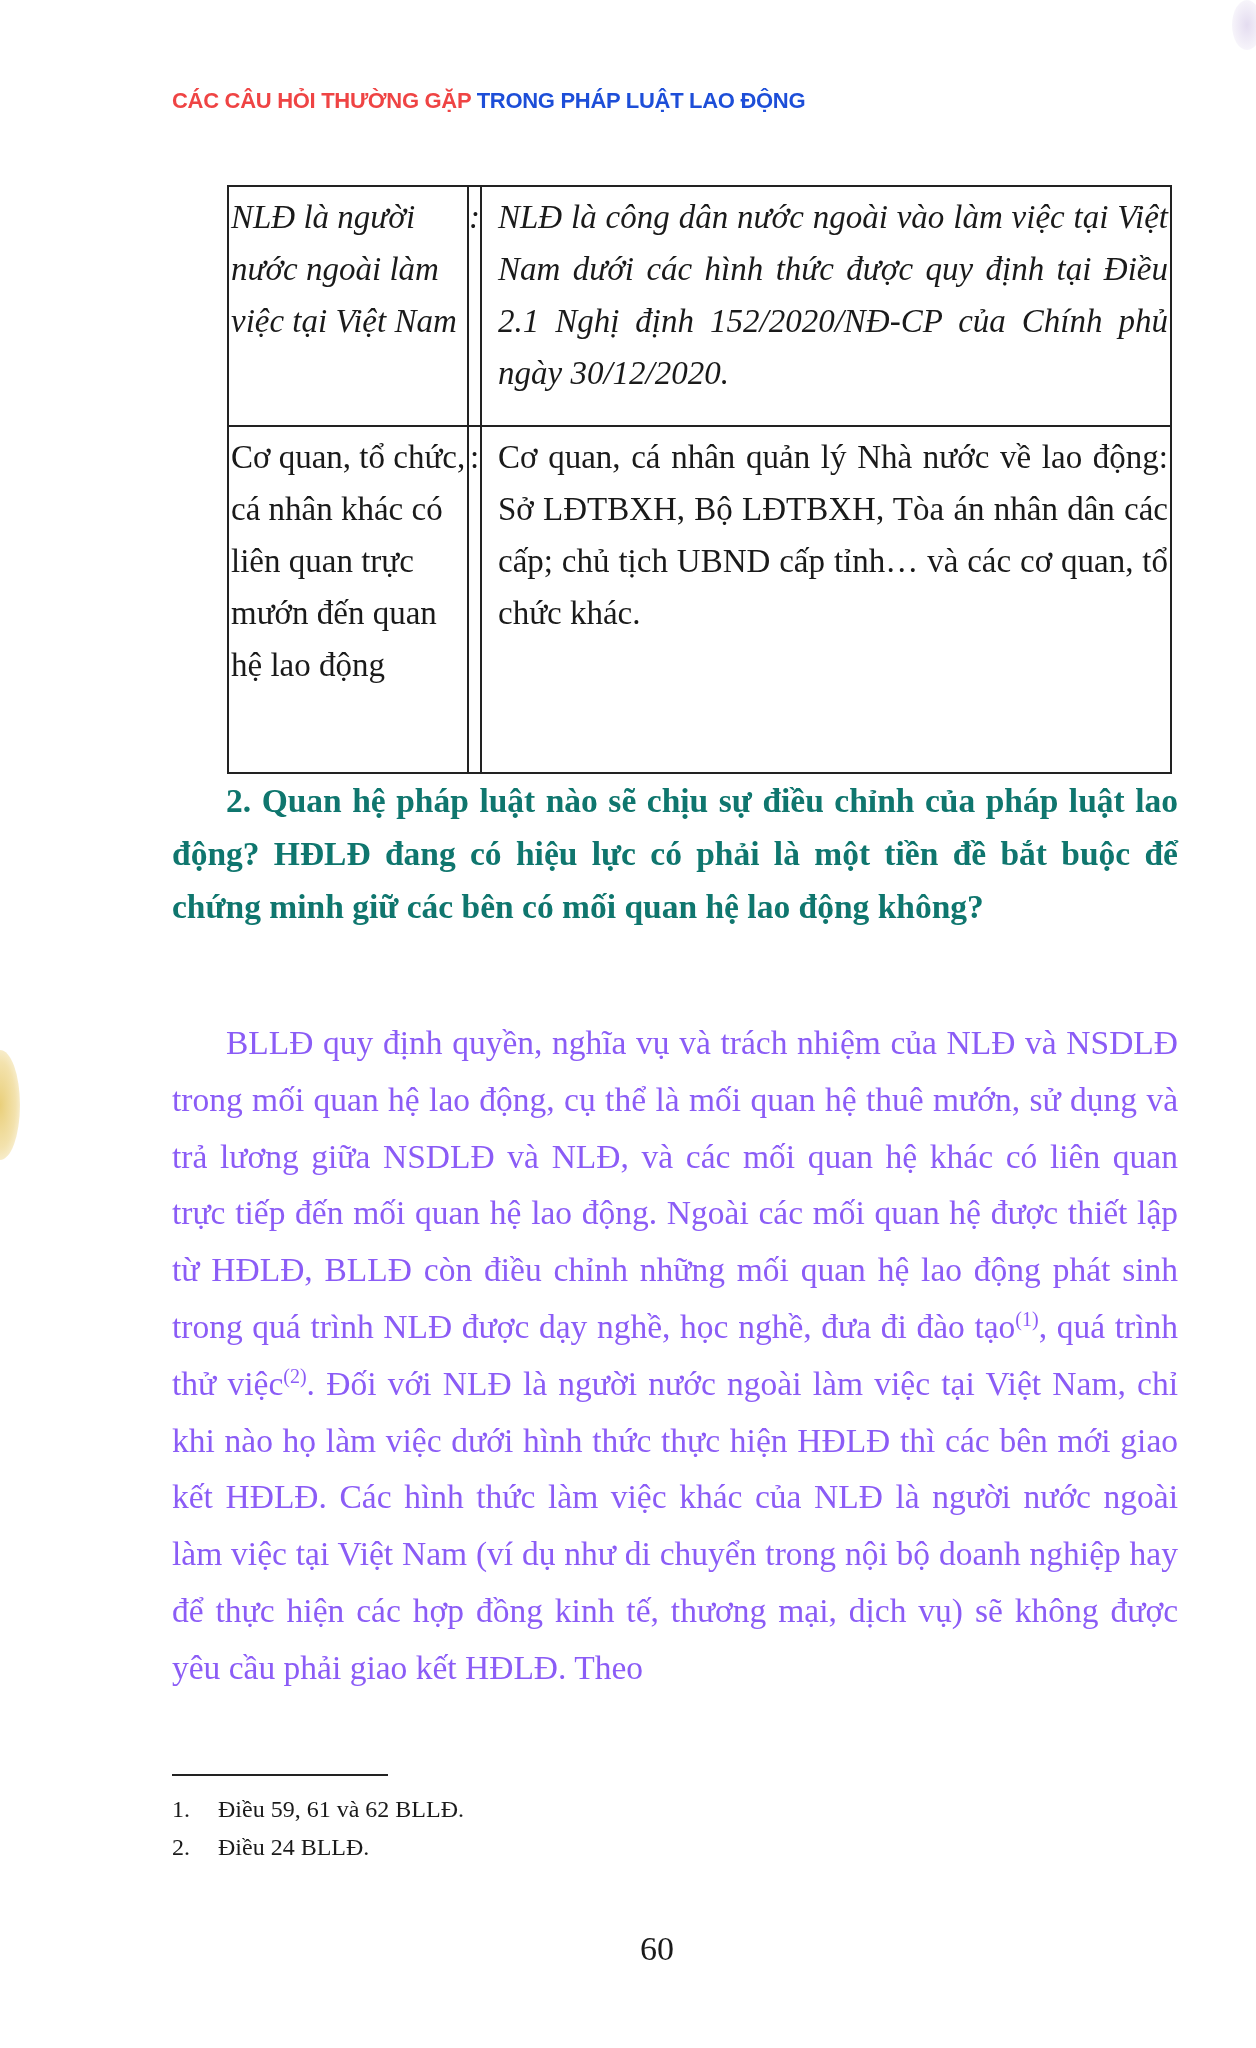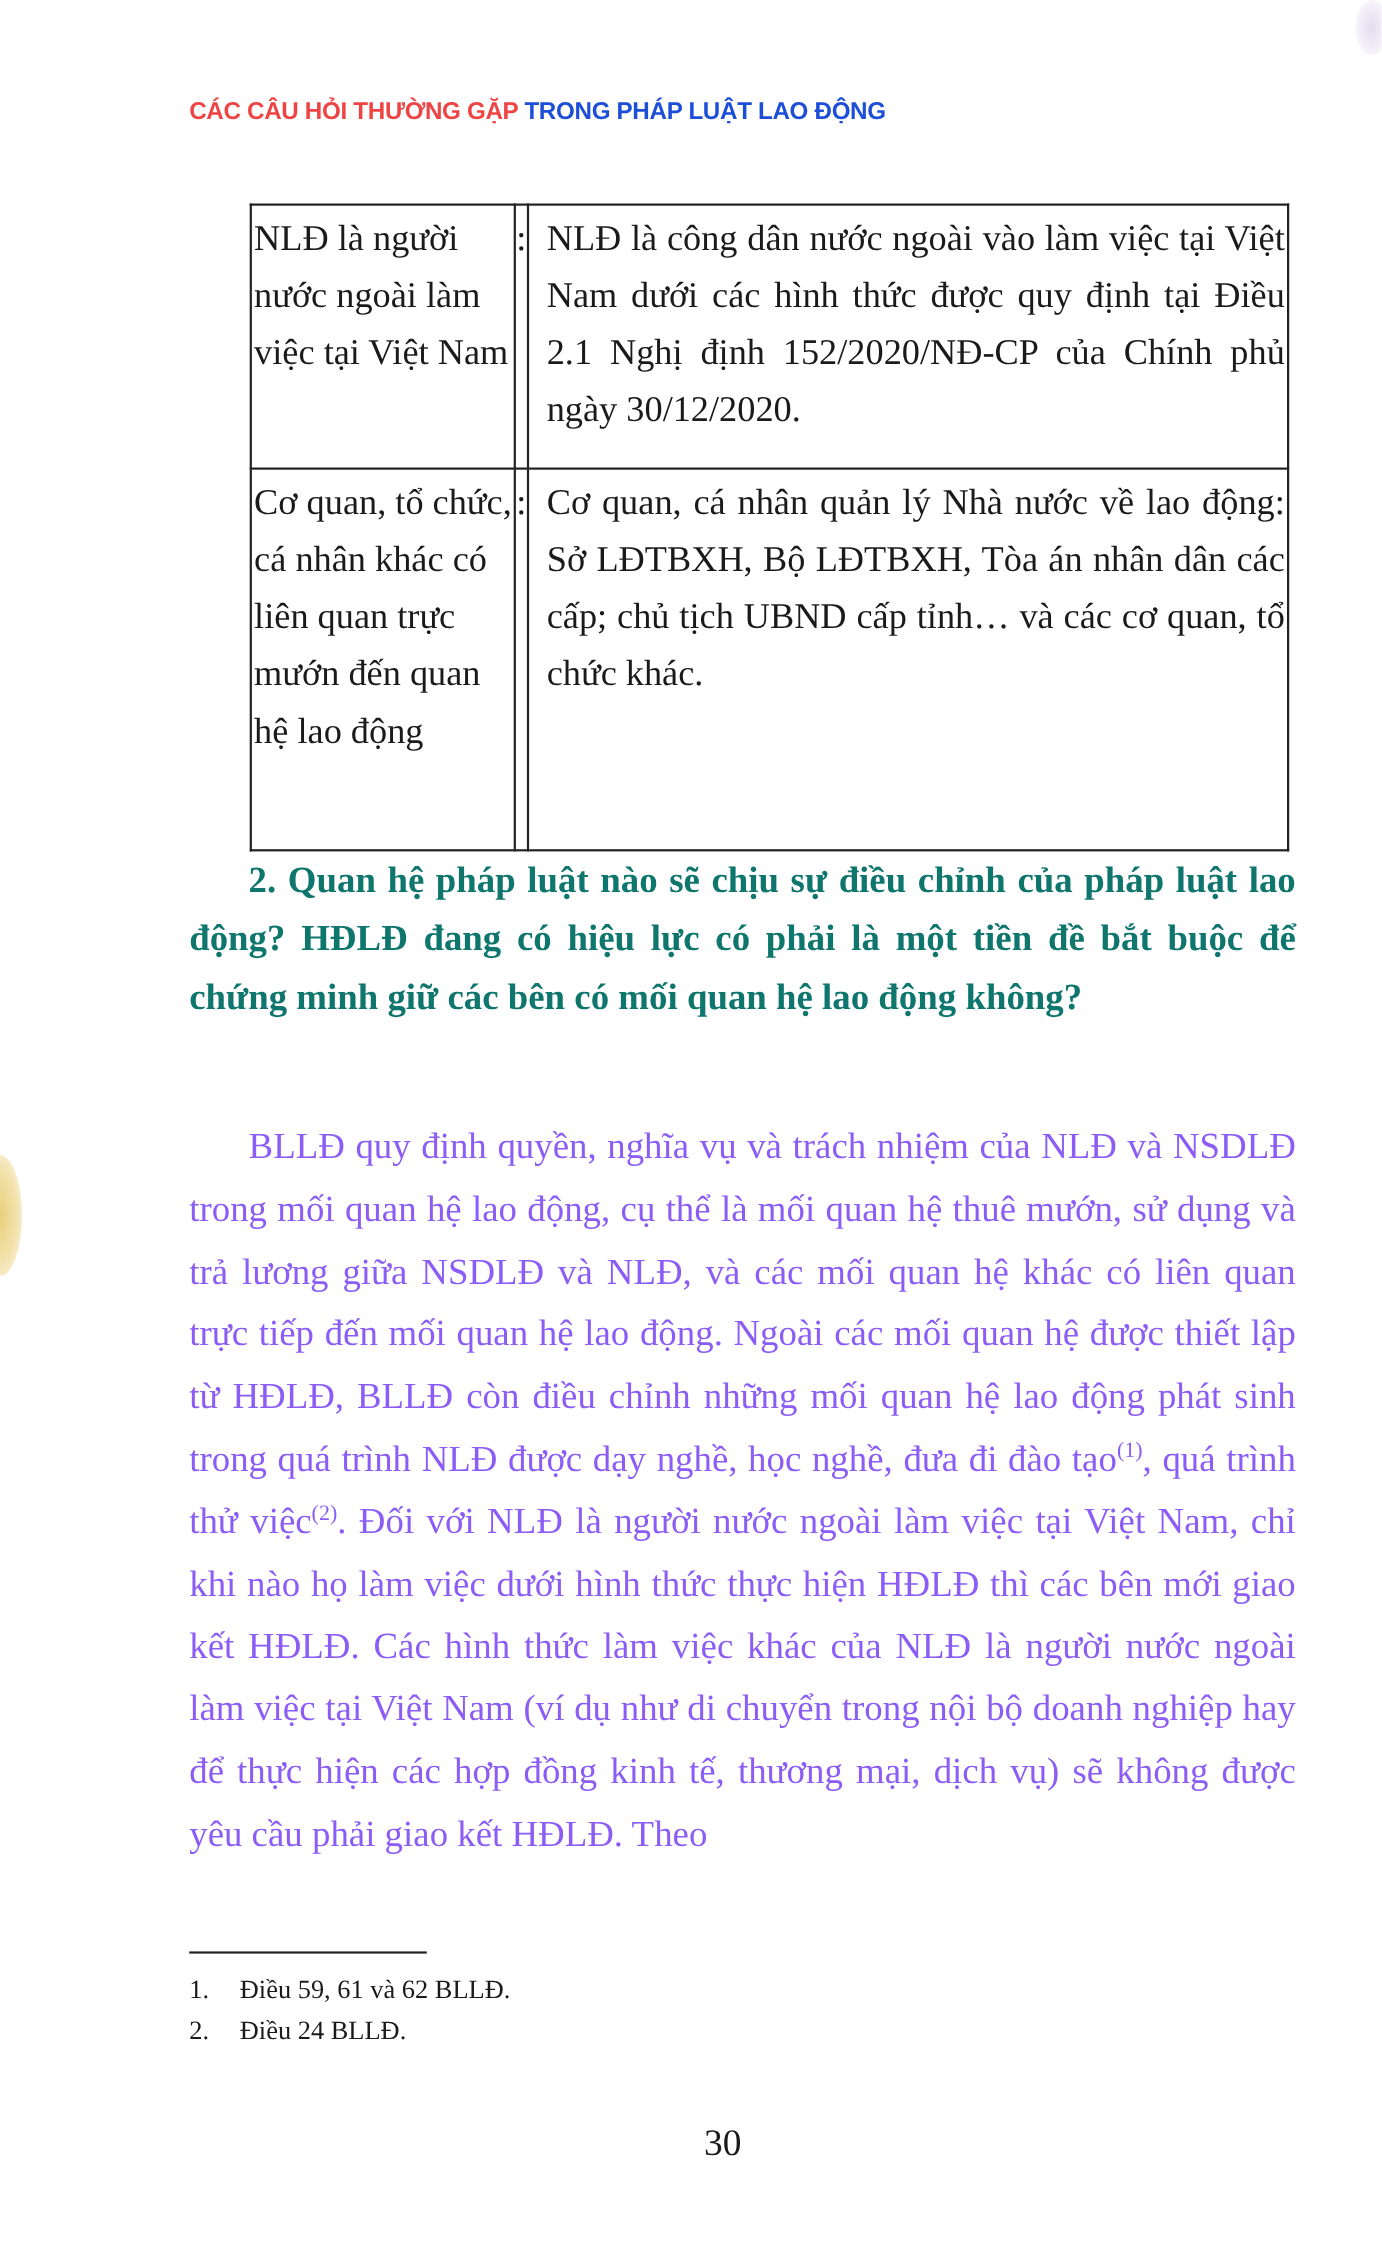--- a/index.html
+++ b/index.html
@@ -29,21 +29,21 @@
     .running-header .rh-blue { color: #1d4ed8; }
 
     table.def {
       position: absolute; left: 227px; top: 185px; width: 945px;
       border-collapse: collapse; font-size: 33px; line-height: 52px;
     }
     table.def td { border: 2px solid #222; vertical-align: top; padding: 0; }
     table.def td.term { width: 236px; padding: 4px 0 8px 2px; }
     table.def td.colon { width: 10px; border-right: 2px solid #222; text-align: center; padding-top: 4px; }
     table.def td.desc { padding: 4px 2px 8px 16px; text-align: justify; }
-    table.def tr.r1 td { height: 226px; }
+    table.def tr.r1 td { height: 226px; font-style: italic; }
     table.def tr.r2 td { height: 333px; }
 
     .question {
       position: absolute; left: 172px; top: 774px; width: 1006px;
       font-weight: bold; color: #0f766e; font-size: 33.5px; line-height: 53px;
       text-align: justify; text-indent: 54px;
     }
     .body-text {
       position: absolute; left: 172px; top: 1015px; width: 1006px;
       font-size: 33.5px; line-height: 56.8px; text-align: justify; text-indent: 54px;
@@ -91,13 +91,13 @@
   <div class="fn">
     <span class="fn-num">1.</span>
     <span>Điều 59, 61 và 62 BLLĐ.</span>
   </div>
   <div class="fn">
     <span class="fn-num">2.</span>
     <span>Điều 24 BLLĐ.</span>
   </div>
 </div>
 
-<div class="page-number">30</div>
+<div class="page-number">60</div>
 
 </body></html>

